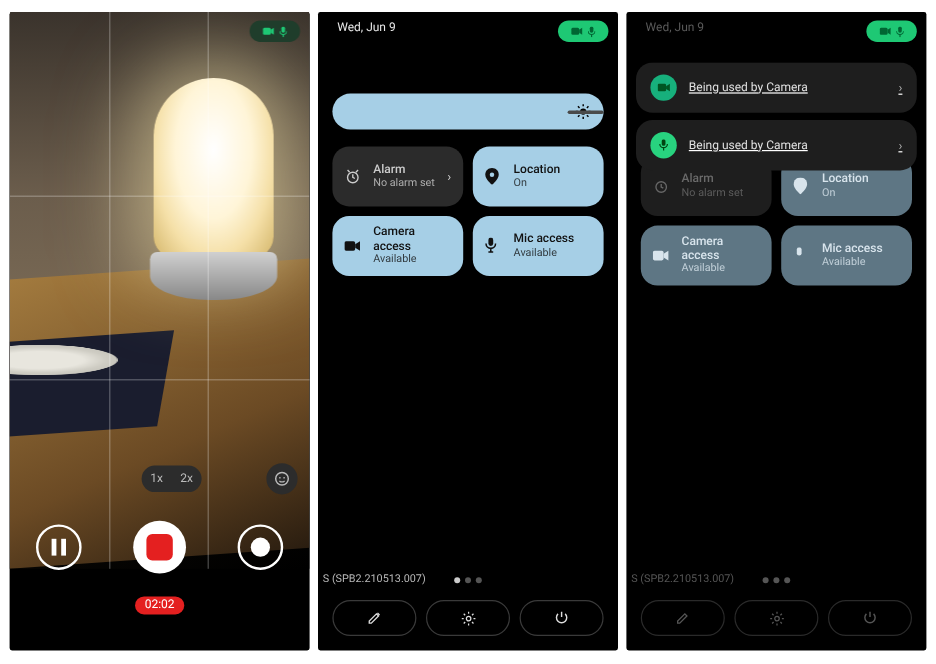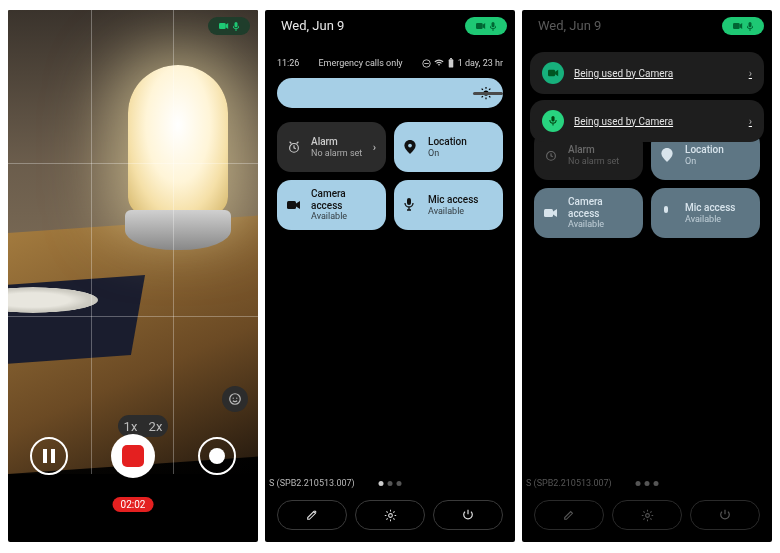--- a/index.html
+++ b/index.html
@@ -44,40 +44,40 @@
     background:#1a1d2e; transform: skew(-10deg,-4deg); }
 
   .pill { position:absolute; background:#1ec874; border-radius:14px;
     display:flex; align-items:center; justify-content:center; gap:4px;
     color:#063; font-size:10px; }
   .pill.dark { background:#1f3d2b; color:#1ec874; }
   .status-pill { top:7px; right:8px; width:42px; height:18px; }
 
   .zoom-pill { position:absolute; left:110px; top:378px; width:50px; height:22px;
     background:#2c2c2c; border-radius:12px; display:flex; align-items:center;
-    justify-content:space-around; font-size:13px; color:#bbb;margin-top:27px; }
+    justify-content:space-around; font-size:10px; color:#bbb; }
   .face-btn { position:absolute; right:10px; top:376px; width:26px; height:26px;
     background:#2c2c2c; border-radius:50%; display:flex; align-items:center; justify-content:center; }
 
   .ctrl-row { position:absolute; left:0; right:0; top:422px; height:48px;
     display:flex; align-items:center; justify-content:space-around; }
   .circ-btn { width:38px; height:38px; border-radius:50%; border:2.5px solid #fff;
     display:flex; align-items:center; justify-content:center; background:transparent; }
   .rec-btn { width:44px; height:44px; border-radius:50%; background:#fff;
     display:flex; align-items:center; justify-content:center; }
   .rec-inner { width:22px; height:22px; border-radius:5px; background:#e42020; }
   .pause-bars { display:flex; gap:4px; }
   .pause-bars span { width:4px; height:14px; background:#fff; }
   .thumb-dot { width:16px; height:16px; border-radius:50%; background:#fff; }
 
   .timer-pill { position:absolute; bottom:30px; left:50%; transform:translateX(-50%);
     background:#e42020; border-radius:10px; padding:2px 8px; font-size:10px; }
 
   
-  .qs-date { position:absolute; left:16px; top:8px; font-size:13px; color:#e8e8e8; }
+  .qs-date { position:absolute; left:16px; top:8px; font-size:10px; color:#e8e8e8; }
   .qs-date.dim { color:#5a5a5a; }
   .qs-statusrow { position:absolute; left:12px; right:12px; top:48px;
     display:flex; align-items:center; justify-content:space-between;
     font-size:9px; color:#cfcfcf; }
   .brightness { position:absolute; left:12px; right:12px; top:68px; height:30px;
     background:#a6cfe6; border-radius:16px; display:flex; align-items:center; justify-content:flex-end;
     padding-right:10px; color:#000; }
   .br-track-dark { position:absolute; right:12px; top:82px; width:30px; height:3px;
     background:#4a4a4a; border-radius:2px; }
 
@@ -186,38 +186,20 @@
     <svg width="10" height="8" viewBox="0 0 12 9">
         <rect x="0" y="1" width="8" height="7" rx="1.5" fill="#063"></rect>
         <path d="M8 3 L11 1 L11 8 L8 6 Z" fill="#063"></path>
       </svg>
     <svg width="6" height="9" viewBox="0 0 8 12">
         <rect x="2" y="0" width="4" height="7" rx="2" fill="#063"></rect>
         <path d="M0 5 A4 4 0 0 0 8 5 M4 9 L4 12" stroke="#063" stroke-width="1.3" fill="none"></path>
       </svg>
   </div>
 
-  <div class="qs-statusrow">
-    <span>11:26</span>
-    <span>Emergency calls only</span>
-    <span style="display:flex;align-items:center;gap:3px">
-      <svg width="9" height="9" viewBox="0 0 12 12">
-          <circle cx="6" cy="6" r="5" fill="none" stroke="#ccc" stroke-width="1.2"></circle>
-          <line x1="3" y1="6" x2="9" y2="6" stroke="#ccc" stroke-width="1.2"></line>
-        </svg>
-      <svg width="10" height="8" viewBox="0 0 12 9">
-          <path d="M1 3 Q6 -1 11 3 M3 5 Q6 2.5 9 5 M5 7 Q6 6 7 7" stroke="#ccc" stroke-width="1.3" fill="none"></path>
-        </svg>
-      <svg width="8" height="10" viewBox="0 0 7 11">
-          <rect x="1" y="1.5" width="5" height="9" rx="1" fill="#ccc"></rect>
-          <rect x="2.5" y="0" width="2" height="1.5" fill="#ccc"></rect>
-        </svg>
-      <span>1 day, 23 hr</span>
-    </span>
-  </div>
 
   <div class="brightness">
     <svg width="14" height="14" viewBox="0 0 16 16">
         <circle cx="8" cy="8" r="3" fill="#000"></circle>
         <g stroke="#000" stroke-width="1.4">
           <line x1="8" y1="1" x2="8" y2="3"></line>
           <line x1="8" y1="13" x2="8" y2="15"></line>
           <line x1="1" y1="8" x2="3" y2="8"></line>
           <line x1="13" y1="8" x2="15" y2="8"></line>
           <line x1="3" y1="3" x2="4.5" y2="4.5"></line>

